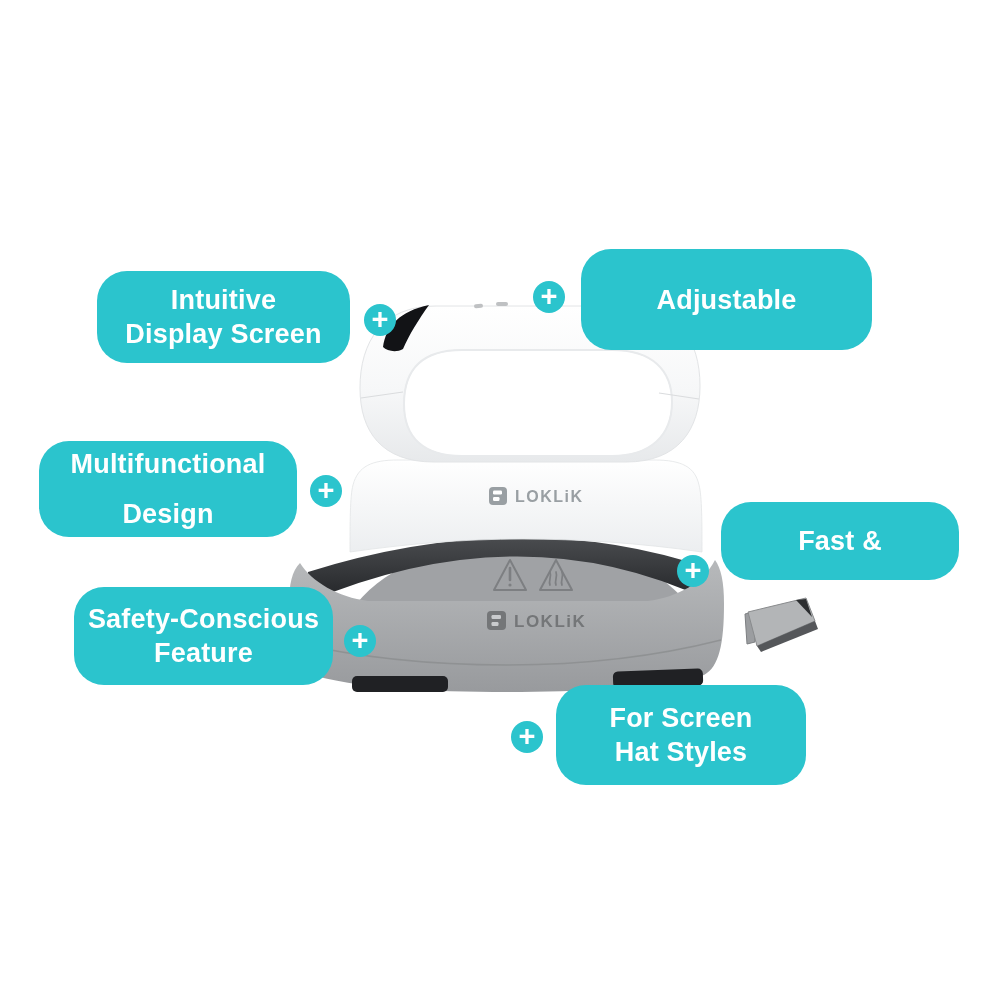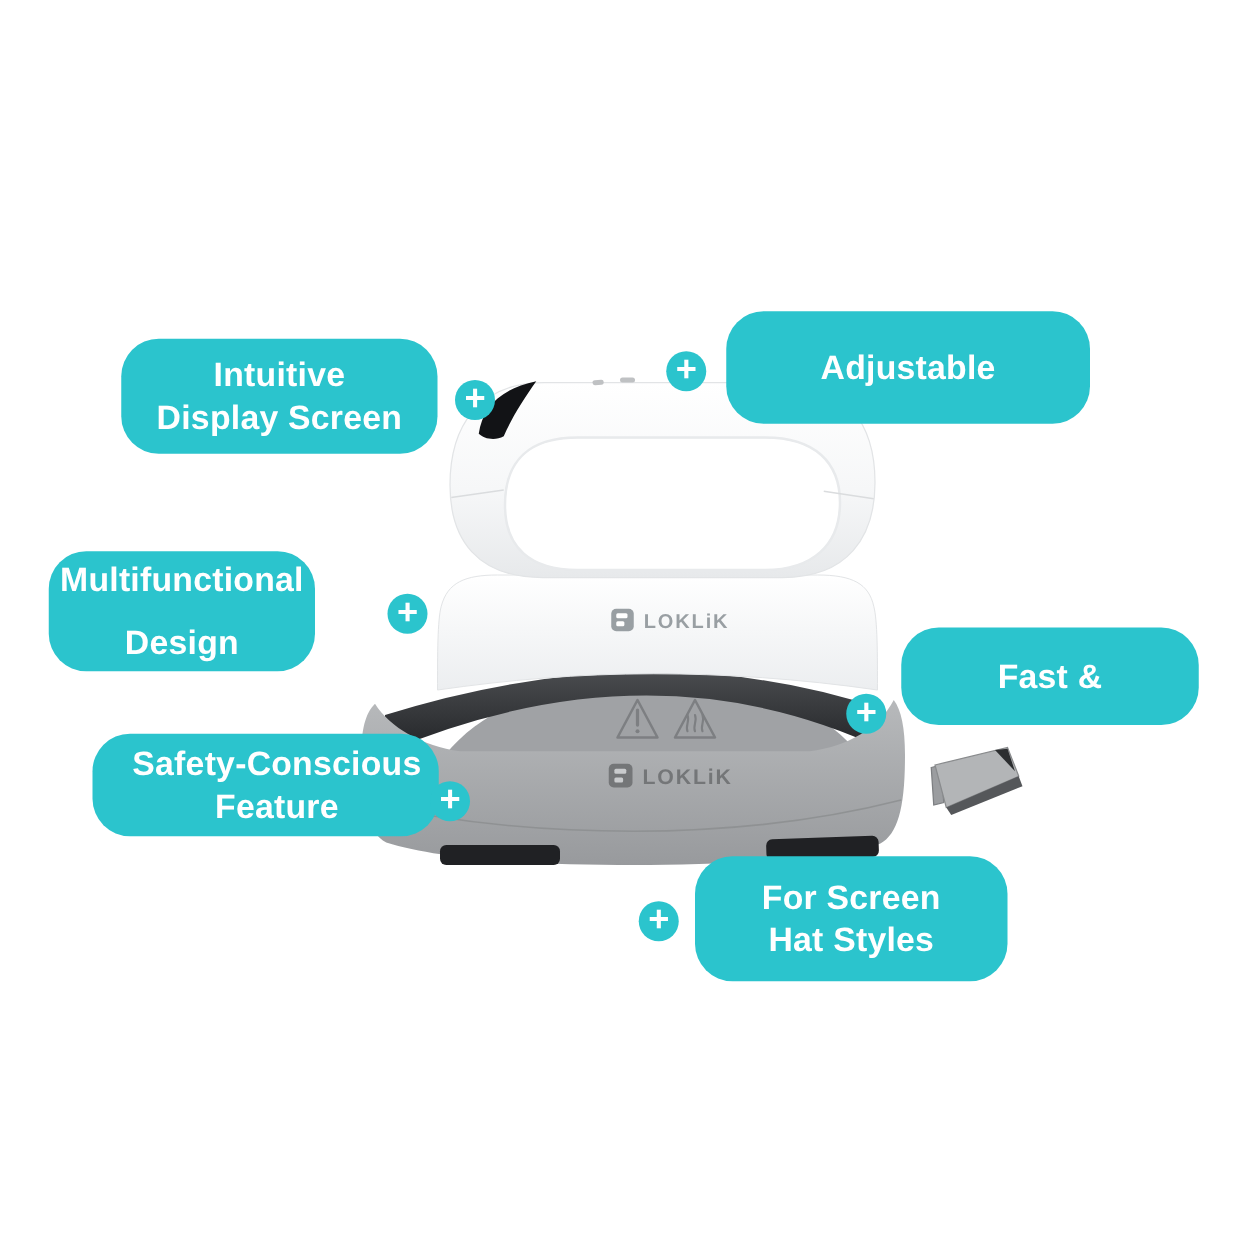--- a/index.html
+++ b/index.html
@@ -8,24 +8,24 @@
     font-family:"Liberation Sans", sans-serif;
   }
   .device-art{position:absolute;left:0;top:0;width:1000px;height:1000px;}
   .pill{
     position:absolute;display:flex;flex-direction:column;align-items:center;justify-content:center;
     background:var(--accent,#2bc4cd);color:#ffffff;border-radius:30px;
     font-weight:700;font-size:27px;line-height:34px;text-align:center;letter-spacing:.2px;
   }
   .pill .l{display:block;white-space:nowrap;}
   .c1{left:97px;top:271px;width:253px;height:92px;}
-  .c2{left:581px;top:249px;width:291px;height:90px;}
-  .c3{left:39px;top:441px;width:213px;height:96px;gap:16px;}
+  .c2{left:581px;top:249px;width:291px;height:101px;}
+  .c3{left:39px;top:441px;width:258px;height:96px;gap:16px;}
   .c4{left:721px;top:502px;width:238px;height:78px;}
-  .c5{left:74px;top:587px;width:259px;height:82px;padding-left:18px;}
+  .c5{left:74px;top:587px;width:259px;height:98px;}
   .c6{left:556px;top:685px;width:250px;height:100px;}
   .plus{
     position:absolute;width:32px;height:32px;border-radius:50%;
     background:var(--accent,#2bc4cd);color:#ffffff;
     display:flex;align-items:center;justify-content:center;
     font-weight:700;font-size:29px;line-height:1;padding-bottom:2px;box-sizing:border-box;
     cursor:pointer;
   }
   .p1{left:364px;top:304px;}
   .p2{left:533px;top:281px;}

